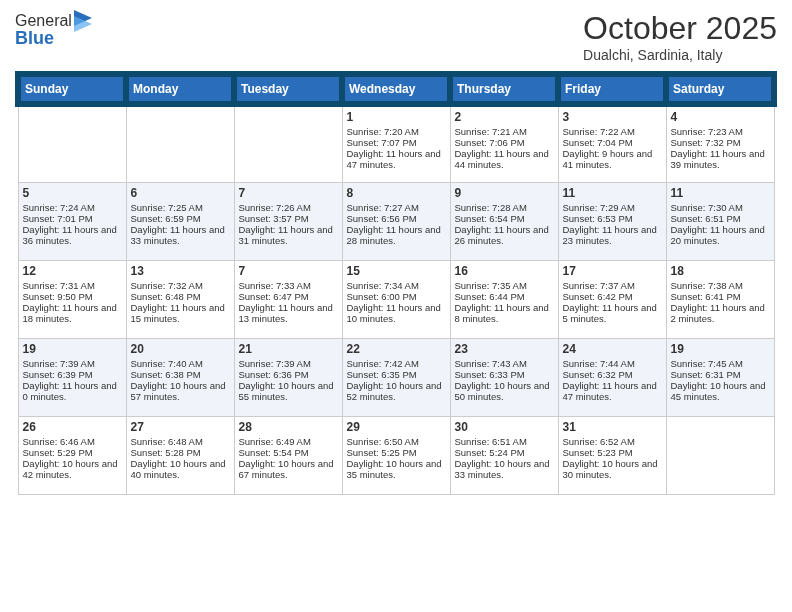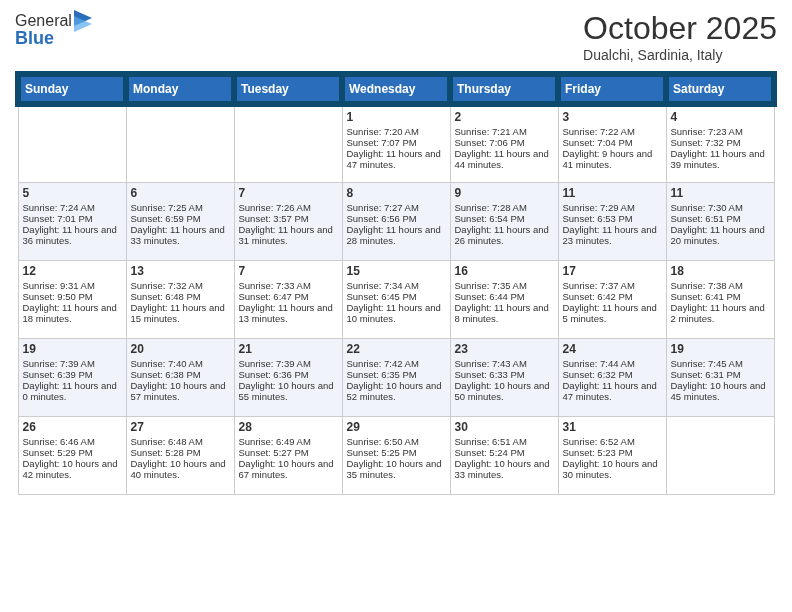--- a/index.html
+++ b/index.html
@@ -180,40 +180,40 @@
           <td>
             <span class="day-num">11</span>
             <div>Sunrise: 7:30 AM</div>
             <div>Sunset: 6:51 PM</div>
             <div>Daylight: 11 hours and 20 minutes.</div>
           </td>
         </tr>
         <tr>
           <td>
             <span class="day-num">12</span>
-            <div>Sunrise: 9:31 AM</div>
+            <div>Sunrise: 7:31 AM</div>
             <div>Sunset: 9:50 PM</div>
             <div>Daylight: 11 hours and 18 minutes.</div>
           </td>
           <td>
             <span class="day-num">13</span>
             <div>Sunrise: 7:32 AM</div>
             <div>Sunset: 6:48 PM</div>
             <div>Daylight: 11 hours and 15 minutes.</div>
           </td>
           <td>
             <span class="day-num">7</span>
             <div>Sunrise: 7:33 AM</div>
             <div>Sunset: 6:47 PM</div>
             <div>Daylight: 11 hours and 13 minutes.</div>
           </td>
           <td>
             <span class="day-num">15</span>
             <div>Sunrise: 7:34 AM</div>
-            <div>Sunset: 6:45 PM</div>
+            <div>Sunset: 6:00 PM</div>
             <div>Daylight: 11 hours and 10 minutes.</div>
           </td>
           <td>
             <span class="day-num">16</span>
             <div>Sunrise: 7:35 AM</div>
             <div>Sunset: 6:44 PM</div>
             <div>Daylight: 11 hours and 8 minutes.</div>
           </td>
           <td>
             <span class="day-num">17</span>
@@ -281,21 +281,21 @@
           </td>
           <td>
             <span class="day-num">27</span>
             <div>Sunrise: 6:48 AM</div>
             <div>Sunset: 5:28 PM</div>
             <div>Daylight: 10 hours and 40 minutes.</div>
           </td>
           <td>
             <span class="day-num">28</span>
             <div>Sunrise: 6:49 AM</div>
-            <div>Sunset: 5:27 PM</div>
+            <div>Sunset: 5:54 PM</div>
             <div>Daylight: 10 hours and 67 minutes.</div>
           </td>
           <td>
             <span class="day-num">29</span>
             <div>Sunrise: 6:50 AM</div>
             <div>Sunset: 5:25 PM</div>
             <div>Daylight: 10 hours and 35 minutes.</div>
           </td>
           <td>
             <span class="day-num">30</span>

